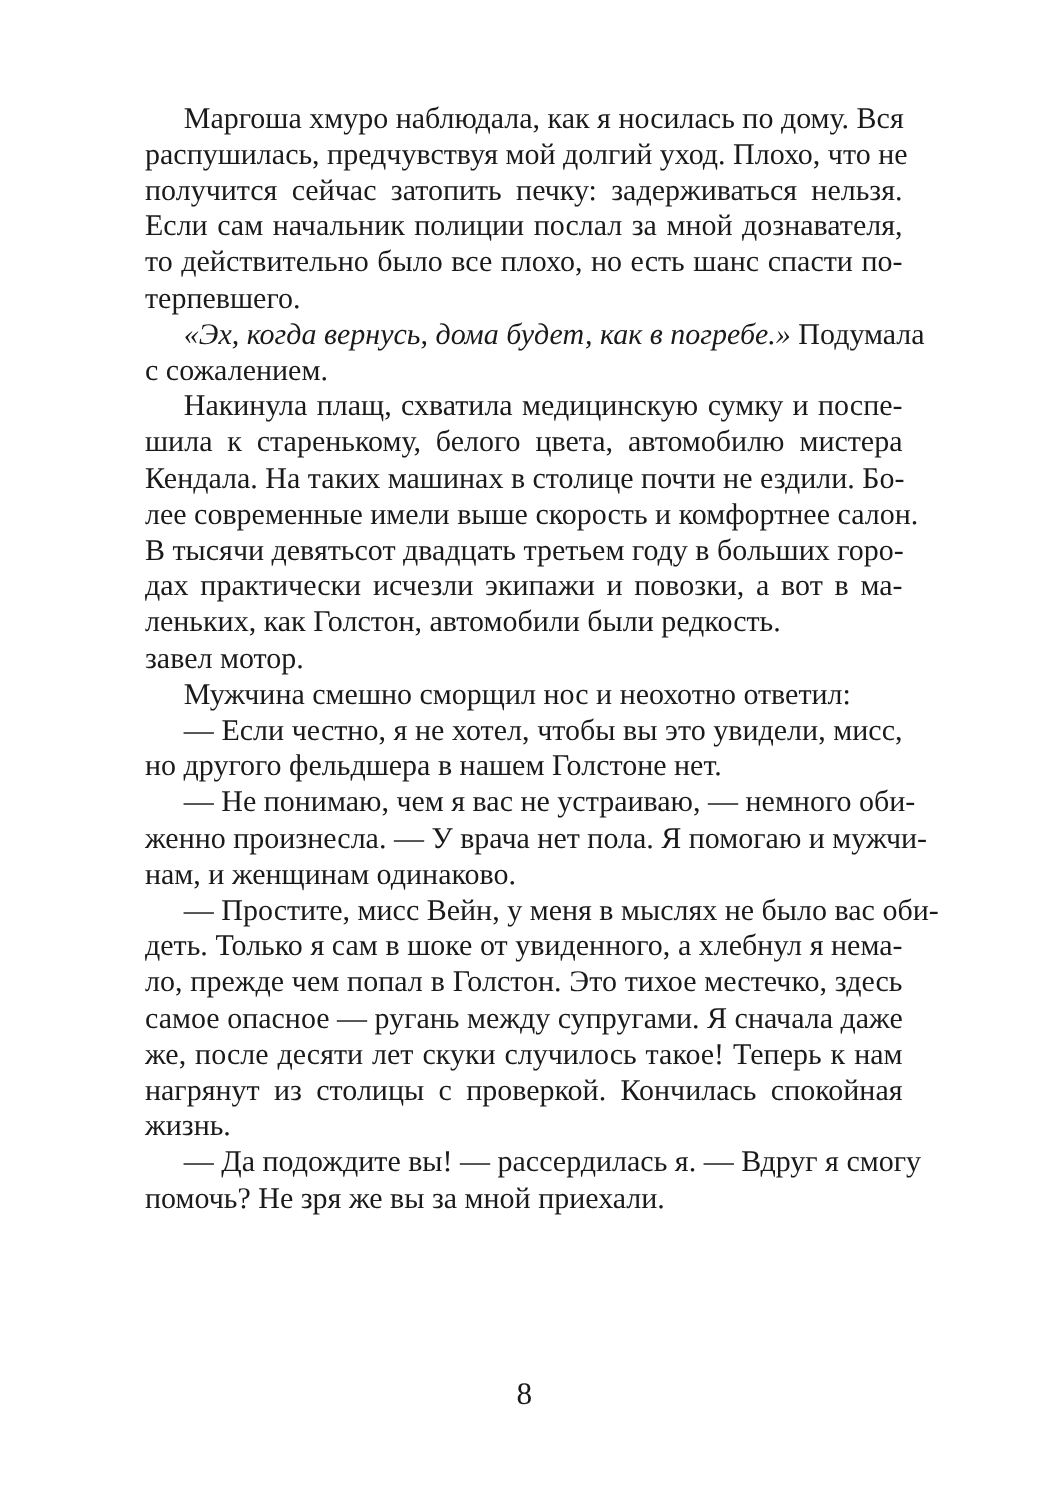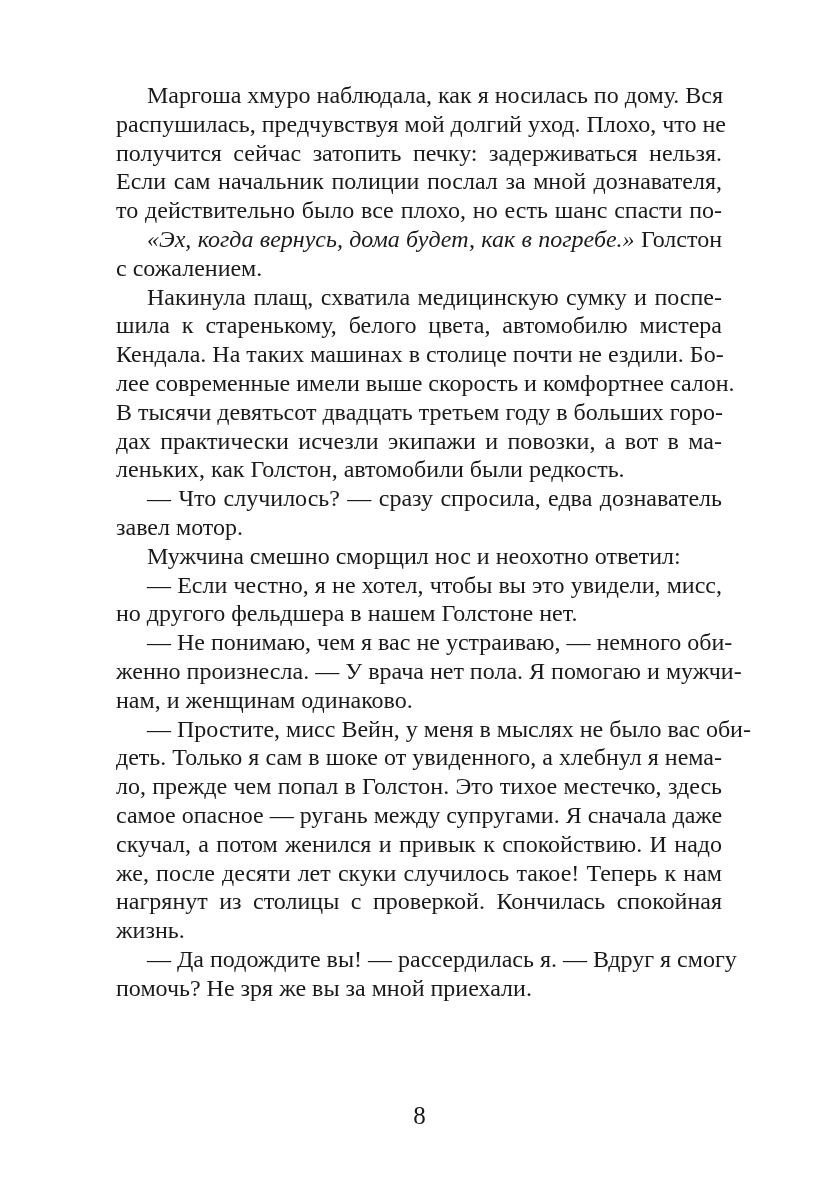--- a/index.html
+++ b/index.html
@@ -30,42 +30,41 @@
 </head>
 <body>
 
 <div class="page">
   <div class="text-block">
     <span class="line indent">Маргоша хмуро наблюдала, как я носилась по дому. Вся</span>
     <span class="line">распушилась, предчувствуя мой долгий уход. Плохо, что не</span>
     <span class="line">получится сейчас затопить печку: задерживаться нельзя.</span>
     <span class="line">Если сам начальник полиции послал за мной дознавателя,</span>
     <span class="line">то действительно было все плохо, но есть шанс спасти по-</span>
-    <span class="line indent"><span class="it">«Эх, когда вернусь, дома будет, как в погребе.»</span><span> Голстон</span></span>
+    <span class="line last">терпевшего.</span>
+    <span class="line indent"><span class="it">«Эх, когда вернусь, дома будет, как в погребе.»</span><span> Подумала</span></span>
     <span class="line last">с сожалением.</span>
     <span class="line indent">Накинула плащ, схватила медицинскую сумку и поспе-</span>
     <span class="line">шила к старенькому, белого цвета, автомобилю мистера</span>
     <span class="line">Кендала. На таких машинах в столице почти не ездили. Бо-</span>
     <span class="line">лее современные имели выше скорость и комфортнее салон.</span>
     <span class="line">В тысячи девятьсот двадцать третьем году в больших горо-</span>
     <span class="line">дах практически исчезли экипажи и повозки, а вот в ма-</span>
     <span class="line last">леньких, как Голстон, автомобили были редкость.</span>
-    <span class="line indent">— Что случилось? — сразу спросила, едва дознаватель</span>
     <span class="line last">завел мотор.</span>
     <span class="line indent last">Мужчина смешно сморщил нос и неохотно ответил:</span>
     <span class="line indent">— Если честно, я не хотел, чтобы вы это увидели, мисс,</span>
     <span class="line last">но другого фельдшера в нашем Голстоне нет.</span>
     <span class="line indent">— Не понимаю, чем я вас не устраиваю, — немного оби-</span>
     <span class="line">женно произнесла. — У врача нет пола. Я помогаю и мужчи-</span>
     <span class="line last">нам, и женщинам одинаково.</span>
     <span class="line indent">— Простите, мисс Вейн, у меня в мыслях не было вас оби-</span>
     <span class="line">деть. Только я сам в шоке от увиденного, а хлебнул я нема-</span>
     <span class="line">ло, прежде чем попал в Голстон. Это тихое местечко, здесь</span>
     <span class="line">самое опасное — ругань между супругами. Я сначала даже</span>
-    <span class="line">скучал, а потом женился и привык к спокойствию. И надо</span>
     <span class="line">же, после десяти лет скуки случилось такое! Теперь к нам</span>
     <span class="line">нагрянут из столицы с проверкой. Кончилась спокойная</span>
     <span class="line last">жизнь.</span>
     <span class="line indent">— Да подождите вы! — рассердилась я. — Вдруг я смогу</span>
     <span class="line last">помочь? Не зря же вы за мной приехали.</span>
   </div>
   <div class="page-number">8</div>
 </div>
 
 </body></html>

